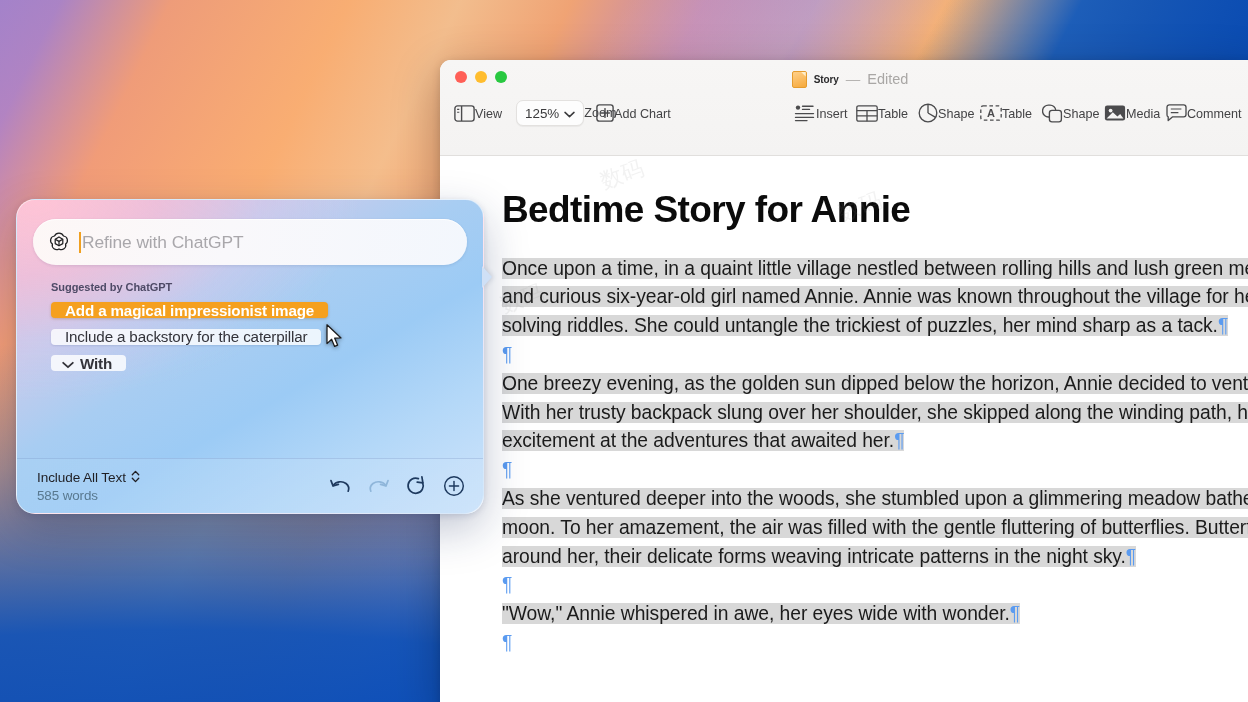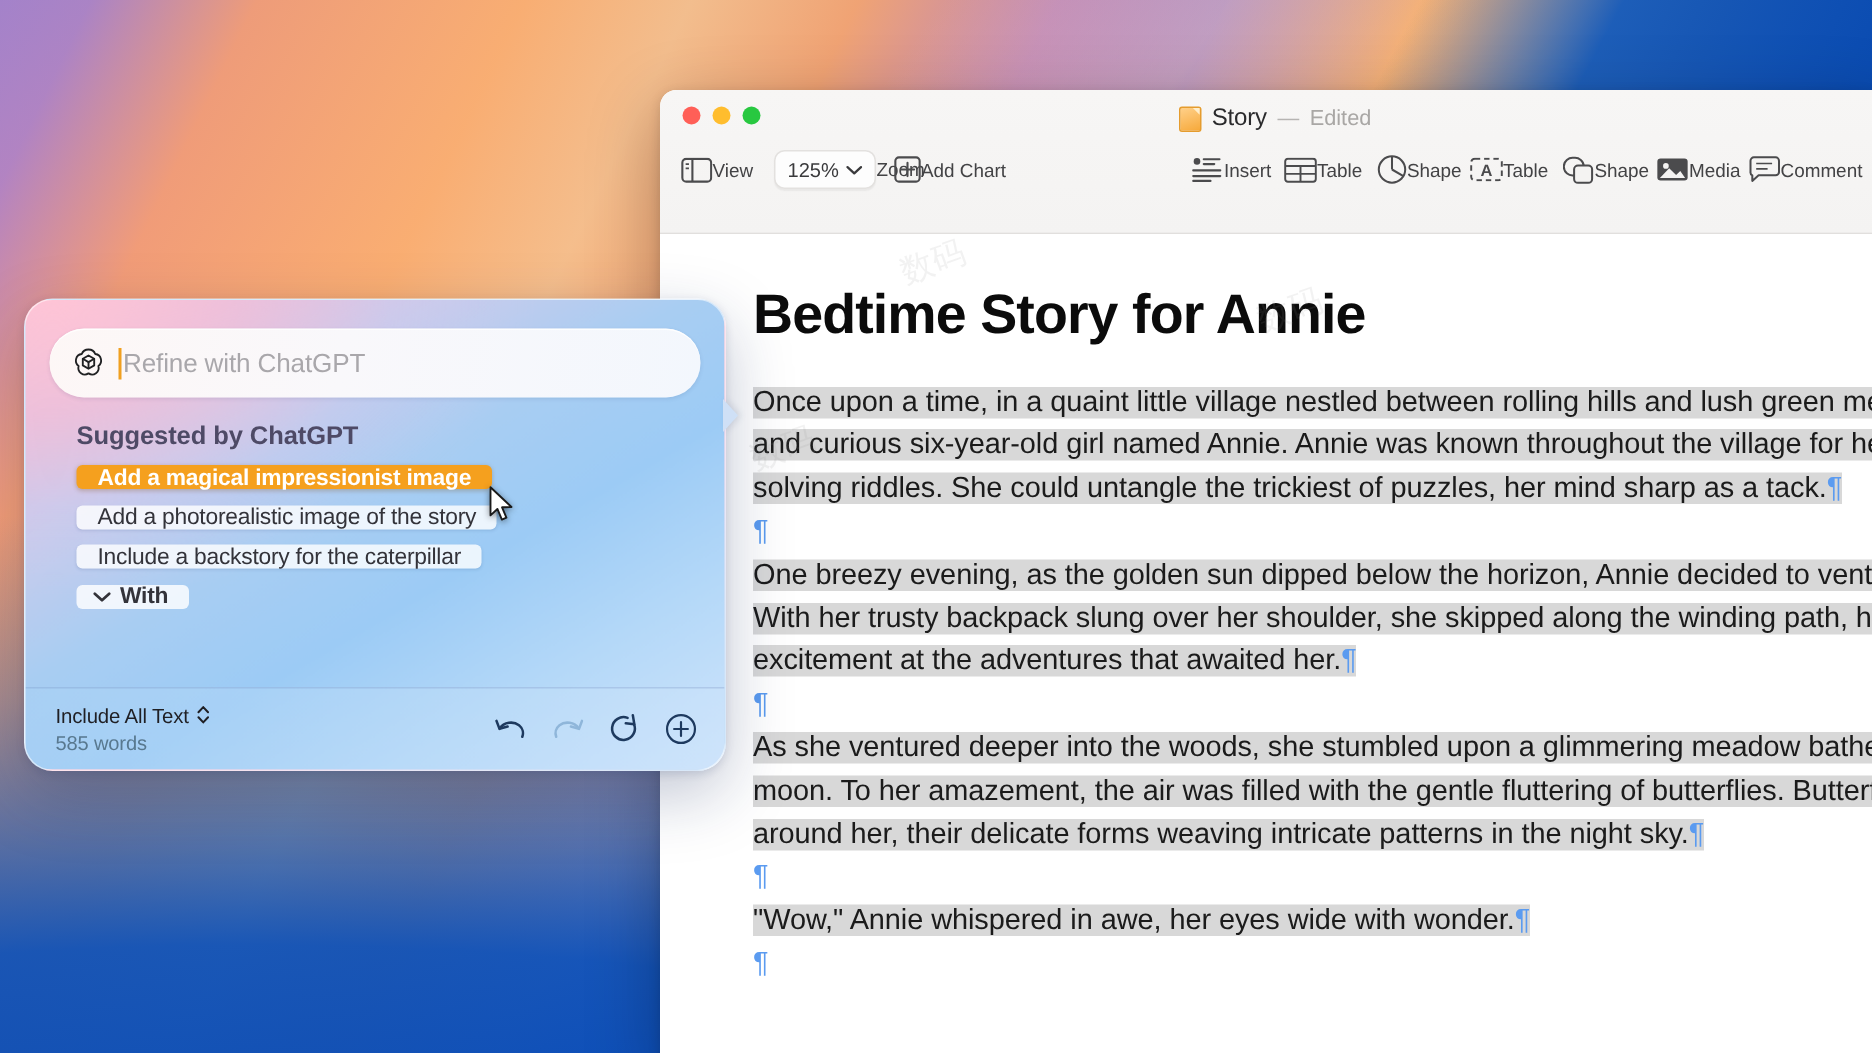--- a/index.html
+++ b/index.html
@@ -135,22 +135,22 @@
   }
   .doc-icon::after {
     content: "";
     position: absolute;
     right: 0; top: 0;
     width: 5px; height: 5px;
     background: #ffeecb;
     clip-path: polygon(0 0, 100% 0, 100% 100%);
   }
   .doc-title {
-    font-size: 16px;
-    font-weight: normal;
+    font-size: 10px;
+    font-weight: bold;
     color: #2a2a2c;
     letter-spacing: -0.1px;
   }
   .doc-dash { font-size: 14.5px; color: #b6b4b2; }
   .doc-edited { font-size: 14.5px; color: #a9a7a5; }
 
   
   .toolbar {
     position: absolute;
     left: 0; right: 0; top: 34px;
@@ -308,21 +308,21 @@
   }
   .cg-placeholder {
     font-size: 17.4px;
     color: #a9a7ab;
     margin-left: 1px;
     letter-spacing: -0.1px;
   }
 
   .cg-suggested-label {
     margin: 16px 16px 0 34px;
-    font-size: 17px;
+    font-size: 11px;
     font-weight: bold;
     color: #4e4a66;
     letter-spacing: -0.05px;
   }
 
   .pill {
     display: inline-flex;
     align-items: center;
     margin: 9px 0 0 34px;
     height: 16px;
@@ -593,21 +593,20 @@
             <path d="M12 11.4 L12 15.8"></path>
           </svg>
         </span>
         <span class="caret"></span>
         <span class="cg-placeholder">Refine with ChatGPT</span>
       </div>
 
       <div class="cg-suggested-label">Suggested by ChatGPT</div>
 
       <div><span class="pill pill-active">Add a magical impressionist image</span></div>
-      <div><span class="pill pill-normal">Add a photorealistic image of the story</span></div>
       <div><span class="pill pill-normal">Include a backstory for the caterpillar</span></div>
 
       <div>
         <span class="pill pill-more">
           <span>
             <svg width="12" height="8" viewBox="0 0 12 8" fill="none" stroke="#33333a" stroke-width="1.8" stroke-linecap="round" stroke-linejoin="round">
               <polyline points="1.2,1.8 6,6.2 10.8,1.8"></polyline>
             </svg>
           </span>
           <span>With</span>

